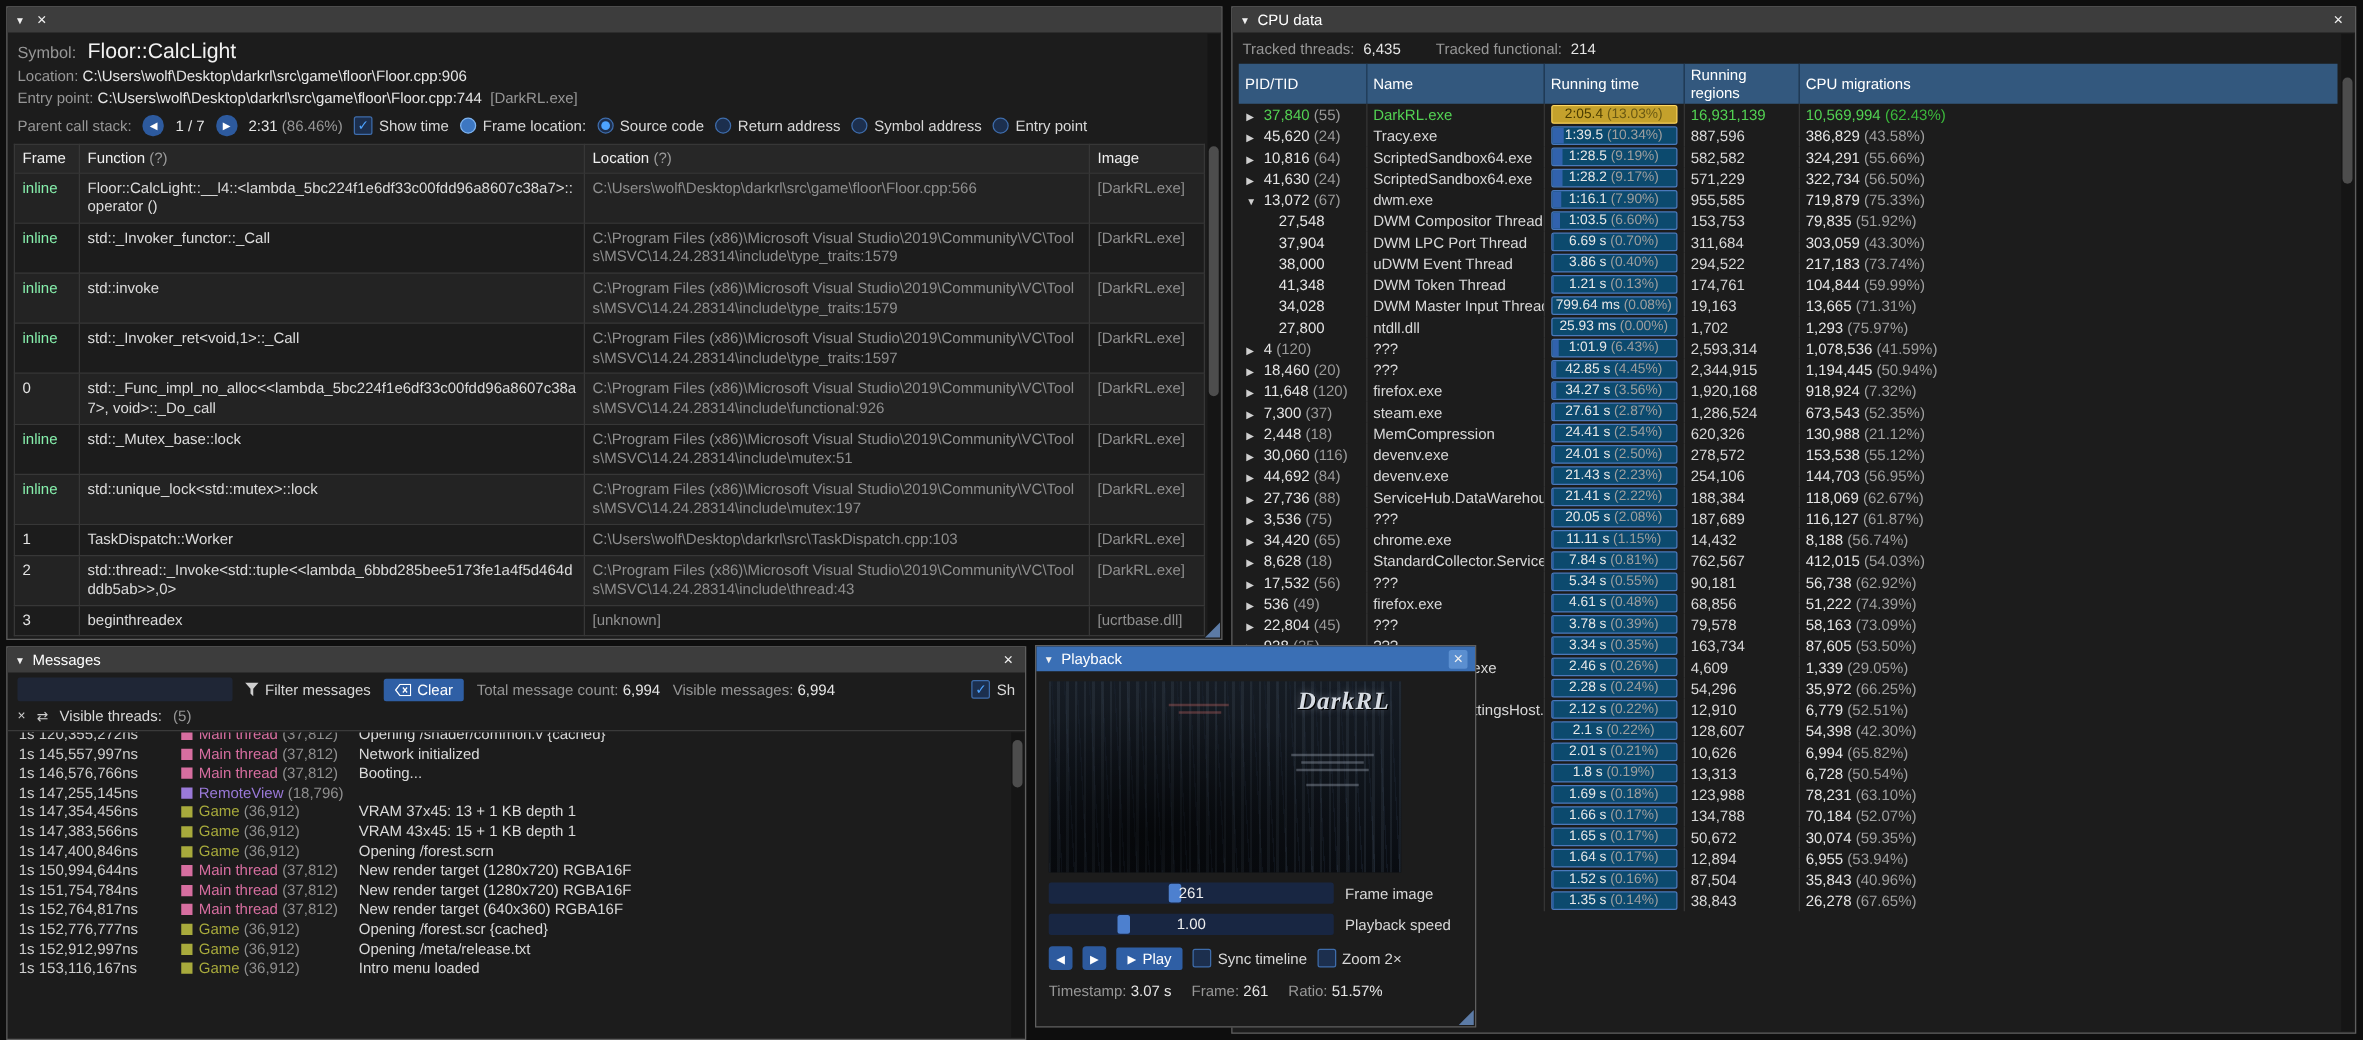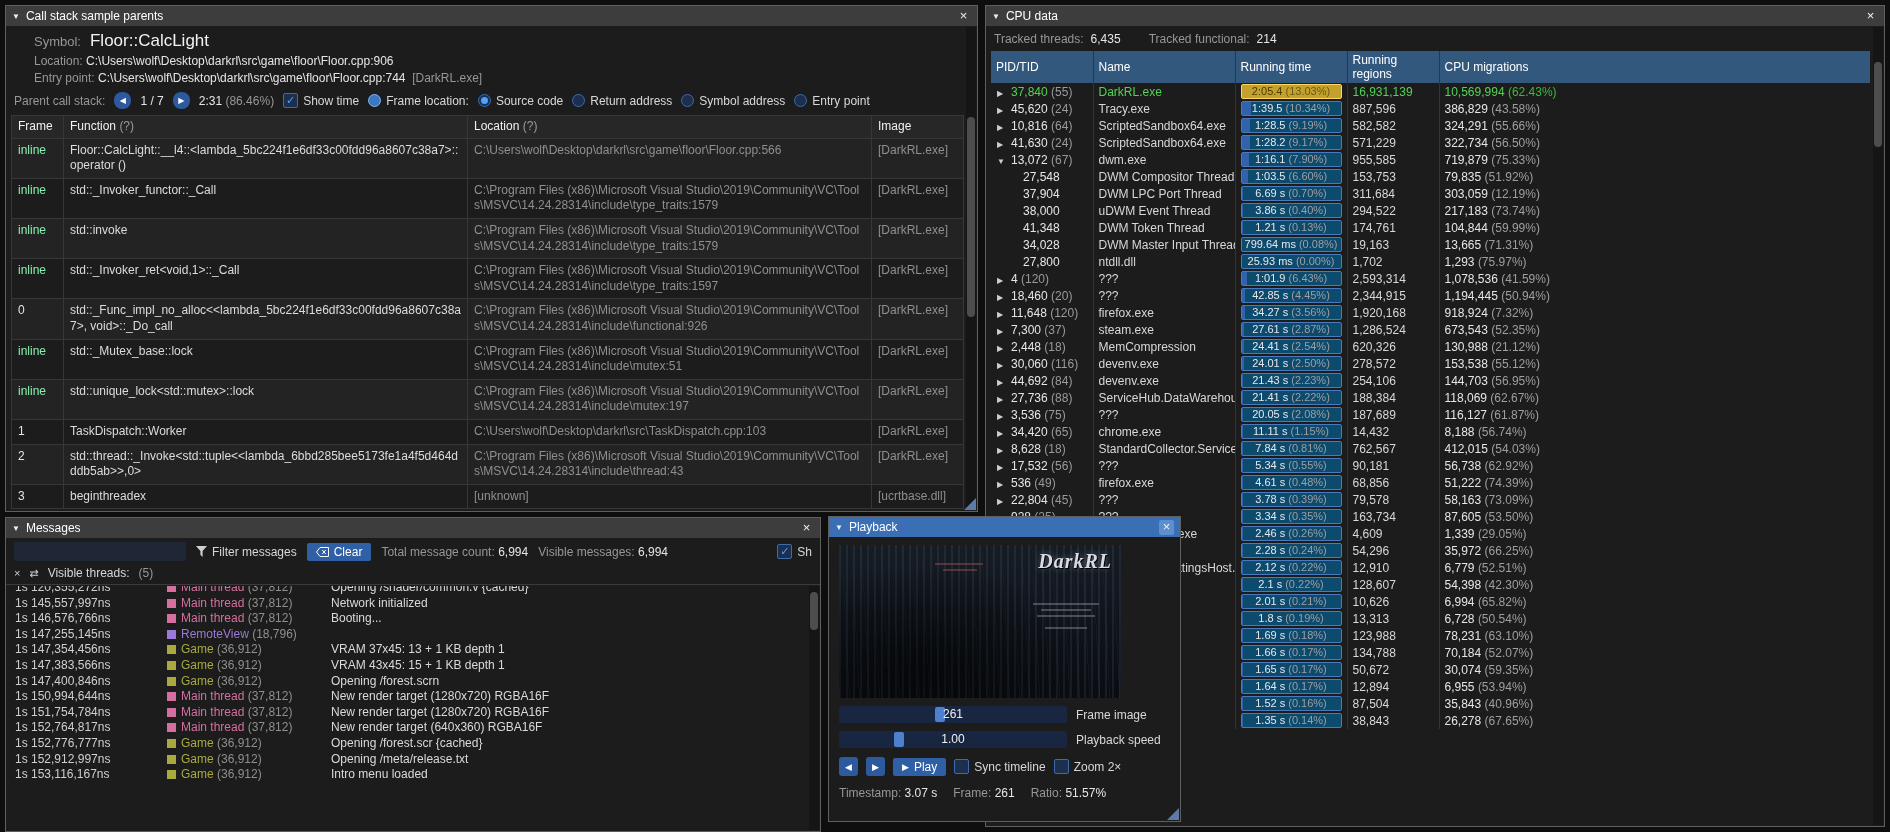--- a/index.html
+++ b/index.html
@@ -10,21 +10,21 @@
   .titlebar .tri{font-size:8px;color:#f0f0f0;}
   .titlebar .ttl{flex:1;white-space:nowrap;font-size:12px;}
   .titlebar .close{width:15px;height:15px;line-height:14px;text-align:center;font-size:13px;color:#f0f0f0;}
   .titlebar.blue .close{background:#5b8fd0;border-radius:2px;}
   .dim{color:#979797;}
   .val{color:#e6e6e6;}
   .green{color:#53d353;}
   .greenDim{color:#3cb93c;}
 
   
-  .cs-head{padding:5px 8px 0;margin-left:20px;}
+  .cs-head{padding:5px 8px 0;}
   .sym-line{display:flex;align-items:baseline;gap:9px;}
   .sym-label{font-size:13px;}
   .sym-name{font-size:17px;color:#f2f2f2;}
   .info-line{margin-top:3px;white-space:nowrap;}
   .nav-row{display:flex;align-items:center;gap:9px;padding:7px 8px 6px;white-space:nowrap;}
   .navbtn{width:17px;height:17px;border-radius:8px;background:#2d5a9e;color:#fff;display:inline-flex;align-items:center;justify-content:center;font-size:8px;}
   .checkbox{width:13px;height:13px;background:#1c2f4e;border:1px solid #3e6cab;border-radius:2px;display:inline-flex;align-items:center;justify-content:center;font-size:11px;color:#4da3ff;}
   .radio{width:13px;height:13px;border-radius:50%;background:#1c2f4e;border:1px solid #3e6cab;display:inline-block;position:relative;box-sizing:border-box;}
   .radio.sel::after{content:"";position:absolute;inset:2px;border-radius:50%;background:#4da3ff;}
   .ctl{display:inline-flex;align-items:center;gap:5px;}
@@ -45,21 +45,21 @@
   .grip{position:absolute;right:1px;bottom:1px;width:0;height:0;border-style:solid;border-width:0 0 12px 12px;border-color:transparent transparent #5c7ba6 transparent;}
 
   
   .msg-toolbar{display:flex;align-items:center;gap:10px;padding:4px 8px;white-space:nowrap;}
   .filter-input{width:172px;height:19px;background:#1f2636;border-radius:2px;}
   .btn-blue{display:inline-flex;align-items:center;gap:5px;background:#2f5fa5;border-radius:2px;color:#fff;padding:2px 9px;}
   .msg-toolbar2{display:flex;align-items:center;gap:9px;padding:1px 8px 4px;border-bottom:1px solid #3a3a3a;white-space:nowrap;}
   .mini-icon{color:#cfcfcf;font-size:11px;}
   .msg-listwrap{position:absolute;top:68px;bottom:1px;left:1px;right:12px;overflow:hidden;}
   .msg-list{transform:translateY(-6px);}
-  .msg-row{display:grid;grid-template-columns:126px 138px 1fr;column-gap:26px;padding:1px 0 1px 8px;line-height:13.6px;white-space:nowrap;overflow:hidden;}
+  .msg-row{display:grid;grid-template-columns:126px 138px 1fr;column-gap:4px;padding:1px 0 1px 8px;line-height:13.6px;white-space:nowrap;overflow:hidden;}
   .msg-time{color:#cfcfcf;}
   .swatch{display:inline-block;width:9px;height:9px;margin-right:5px;vertical-align:-1px;}
   .msg-text{color:#dadada;}
   .tid{color:#8f8f8f;}
 
   
   #win-playback{z-index:10;}
   .pb-body{padding:8px 10px;position:relative;}
   .pb-image{width:282px;height:153px;position:relative;overflow:hidden;
     background:linear-gradient(180deg,#161c24 0%,#10151c 45%,#090c11 100%);}
@@ -99,21 +99,20 @@
   .timebar.yellow .fill{background:#c4a12c;}
   .timebar.yellow .btxt{color:#4a3c00;}
   .timebar.yellow .pct{color:#6b5a14;}
 </style>
 </head>
 <body>
 
 <div class="window" id="win-callstack" style="left:5px;top:5px;width:973px;height:507px;">
   <div class="titlebar">
     <span class="tri">▼</span>
-    <span class="ttl">Call stack sample parents</span>
     <span class="close">×</span>
   </div>
   <div class="cs-head">
     <div class="sym-line">
       <span class="dim sym-label">Symbol:</span>
       <span class="sym-name">Floor::CalcLight</span>
     </div>
     <div class="info-line">
       <span class="dim">Location:</span>
       <span class="val">C:\Users\wolf\Desktop\darkrl\src\game\floor\Floor.cpp:906</span>
@@ -528,21 +527,21 @@
           <tr>
             <td class="c1 child"><span class="val">37,904</span></td>
             <td class="c2">DWM LPC Port Thread</td>
             <td class="c3">
               <div class="timebar">
                 <div class="fill" style="width: 1%;"></div>
                 <div class="btxt"><span>6.69 s </span><span class="pct">(0.70%)</span></div>
               </div>
             </td>
             <td class="c4">311,684</td>
-            <td class="c5"><span class="val">303,059 </span><span class="pct">(12.19%)</span></td>
+            <td class="c5"><span class="val">303,059 </span><span class="pct">(43.30%)</span></td>
           </tr>
           <tr>
             <td class="c1 child"><span class="val">38,000</span></td>
             <td class="c2">uDWM Event Thread</td>
             <td class="c3">
               <div class="timebar">
                 <div class="fill" style="width: 1%;"></div>
                 <div class="btxt"><span>3.86 s </span><span class="pct">(0.40%)</span></div>
               </div>
             </td>

